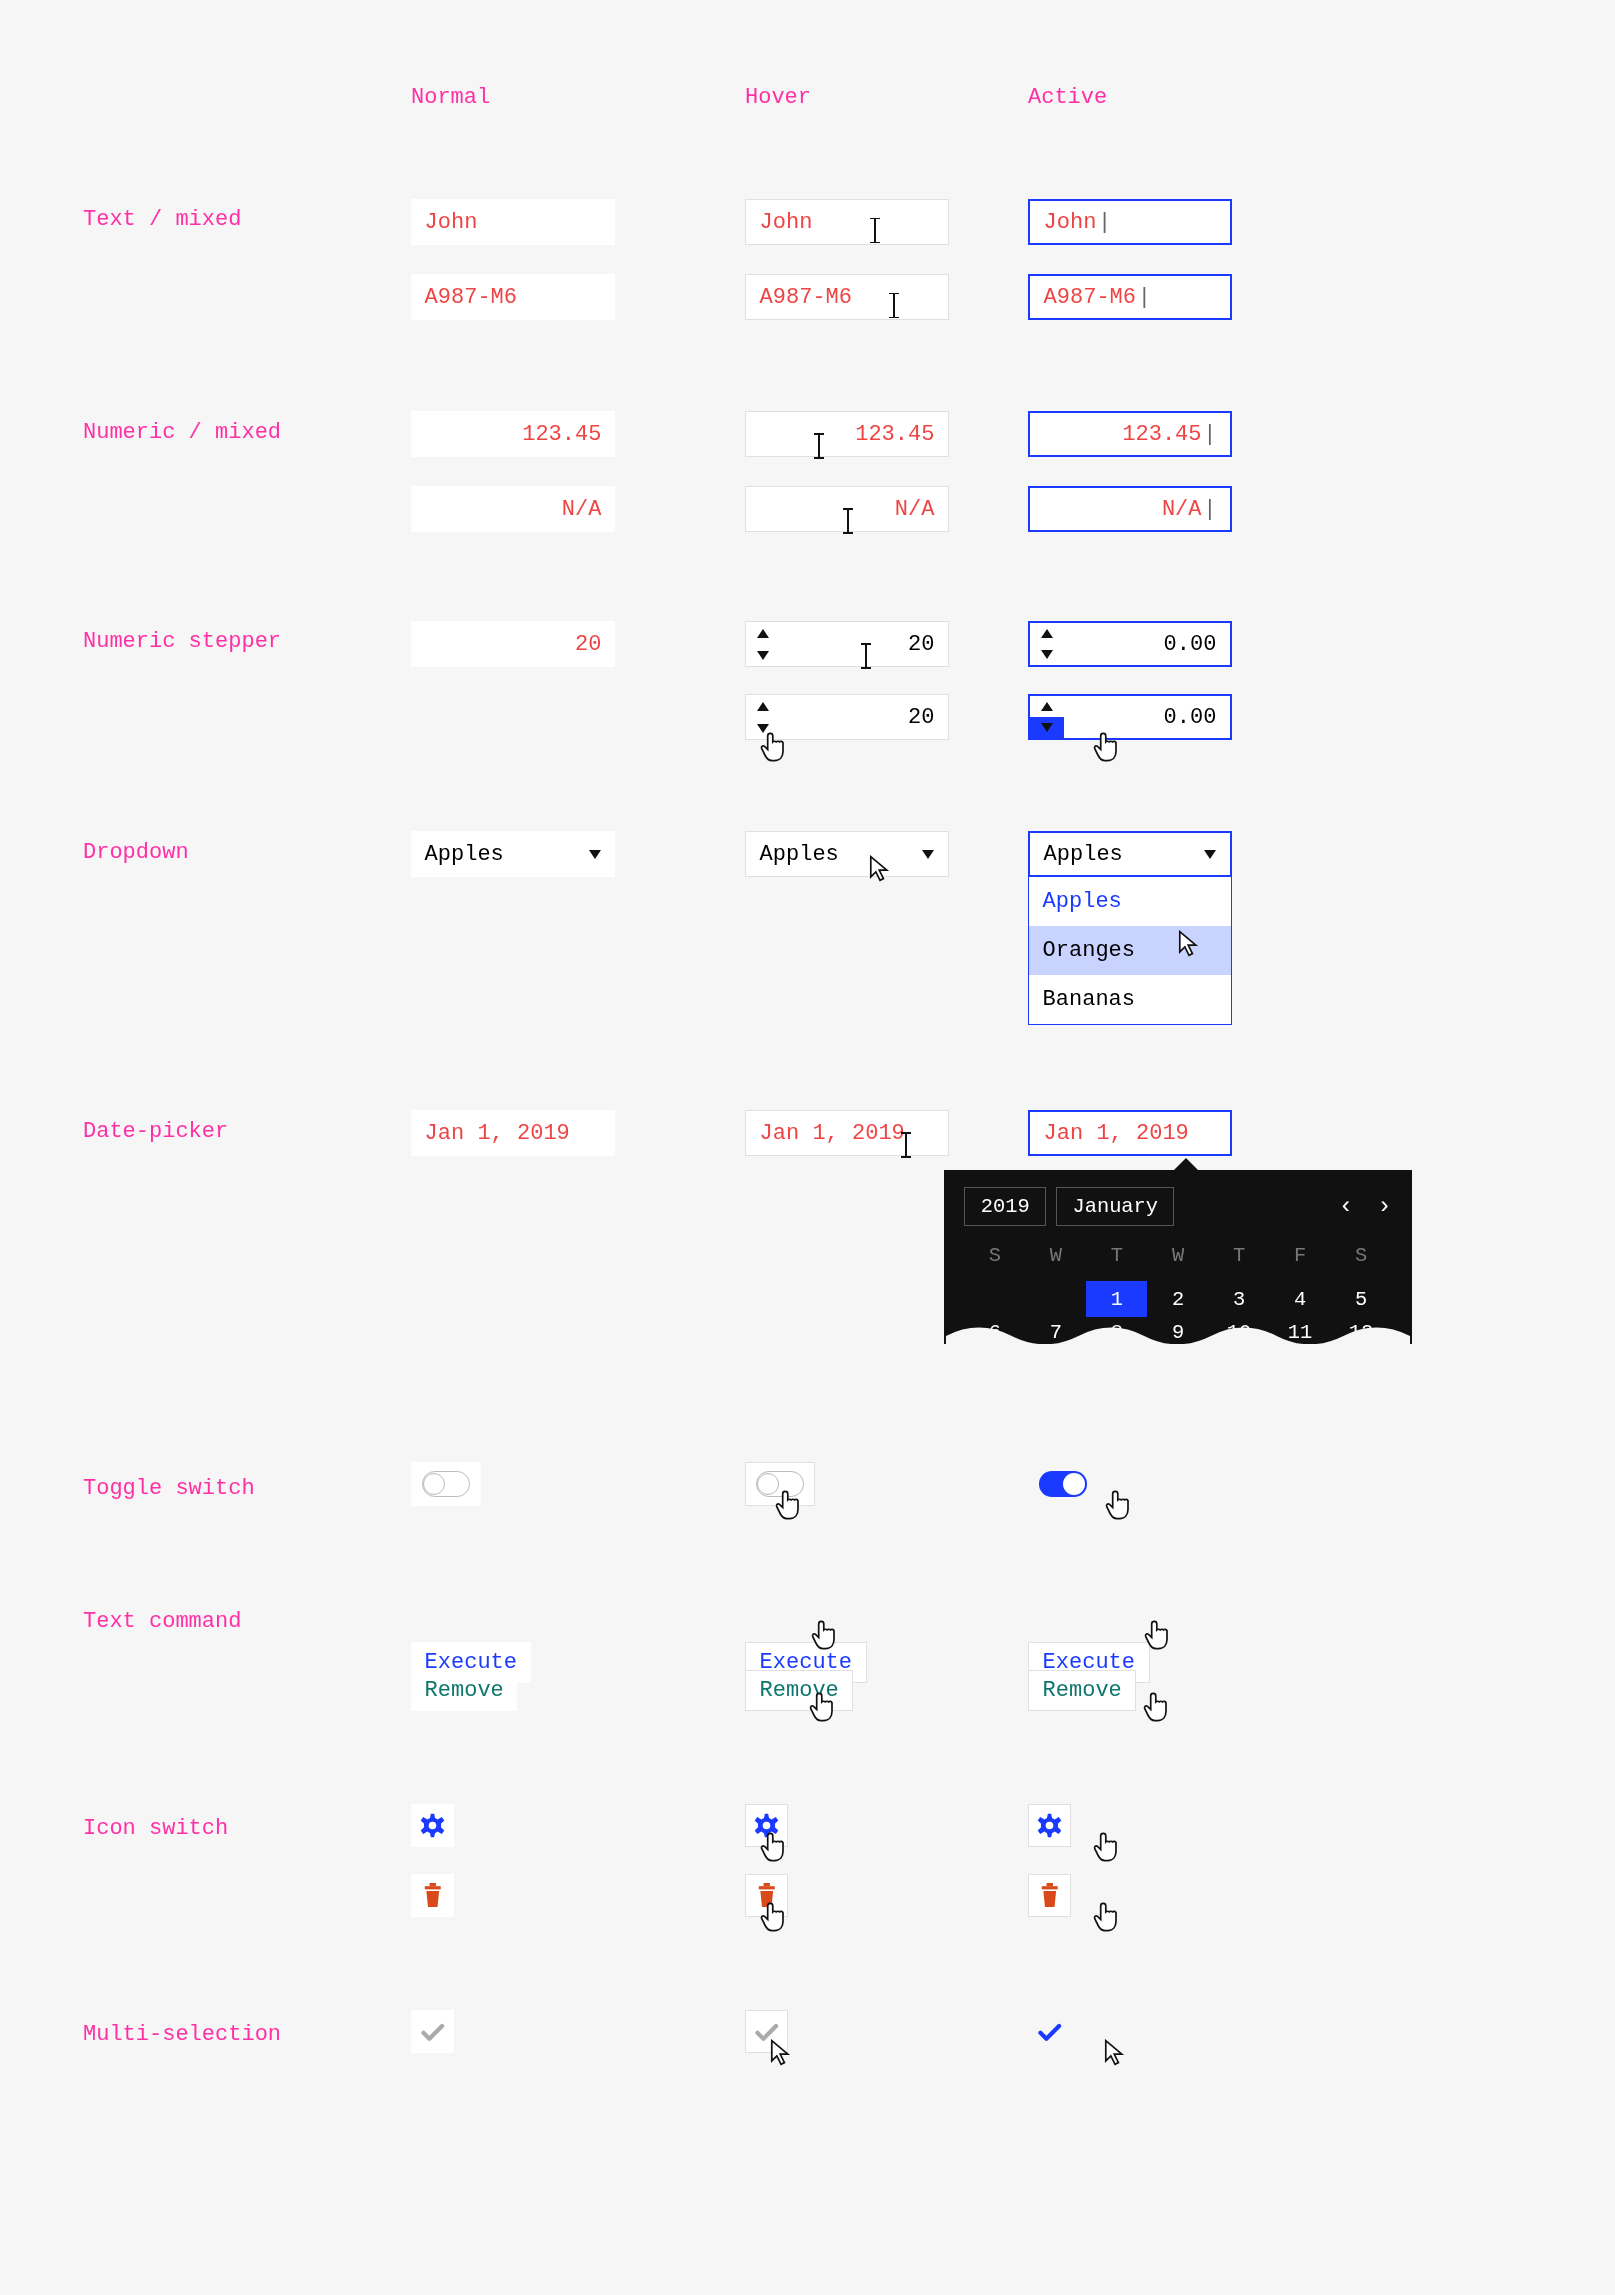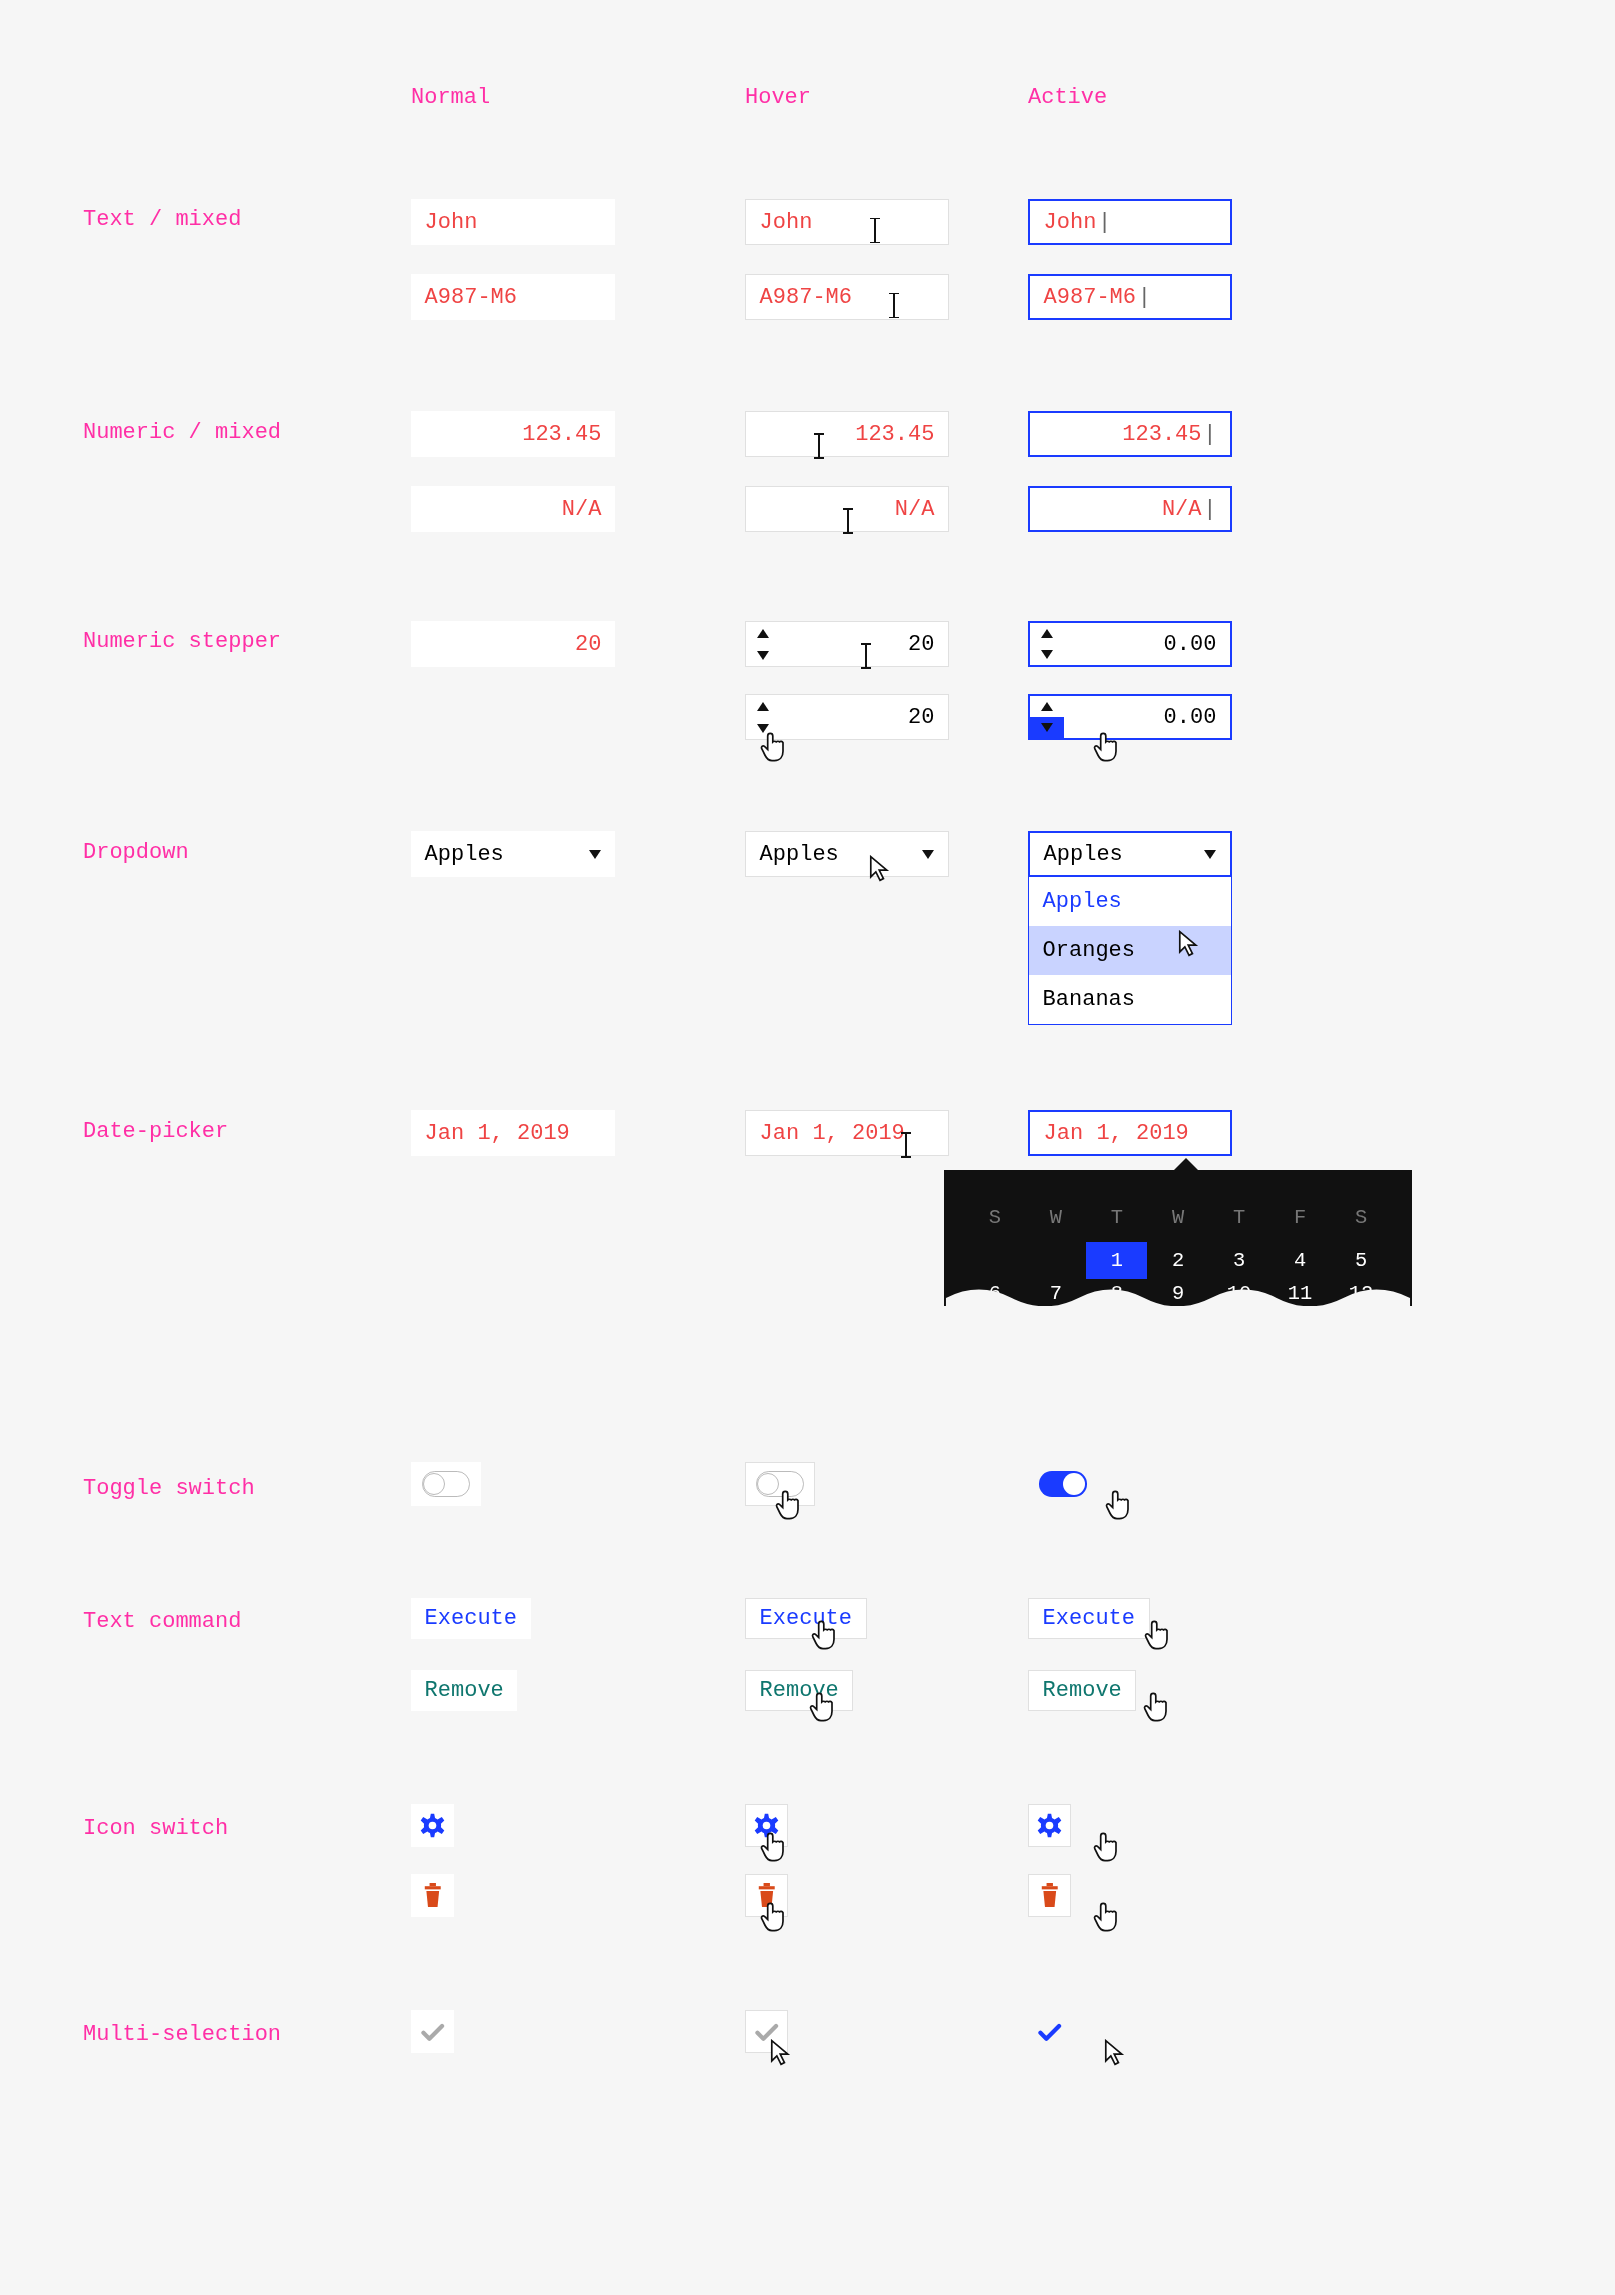--- a/index.html
+++ b/index.html
@@ -147,21 +147,21 @@
 .track.on .knob { background: #fff; right: 1.7px; }
 
 .cmd {
   background: #fff;
   display: inline-flex;
   align-items: center;
   height: 41px;
   padding: 0 13.6px;
 }
 .cmd.hover { border: 0.9px solid #e0e0e0; }
-.cmd.blue { color: #1a3bff; }
+.cmd.blue { color: #1a3bff; margin-top: 44px; }
 .cmd.red { color: #0f766e; }
 
 .iconbtn {
   background: #fff;
   width: 43px; height: 43px;
   display: flex;
   align-items: center;
   justify-content: center;
 }
 .iconbtn.hover { border: 0.9px solid #e0e0e0; }
@@ -433,20 +433,28 @@
   <div class="field left hover col2">
       <span>Jan 1, 2019</span>
     </div>
   <div class="ibeam" style="left:905px;top:22px"></div>
   <div class="field left active col3">
       <span>Jan 1, 2019</span>
     </div>
 
   <div class="cal" style="left:944px;top:60px">
     <div class="cal-tip"></div>
+    <div class="cal-top">
+      <div class="cal-sel">2019</div>
+      <div class="cal-sel">January</div>
+      <div class="cal-nav">
+        <div class="chev">‹</div>
+        <div class="chev">›</div>
+      </div>
+    </div>
     <div class="cal-grid">
       <div class="cal-dow">S</div>
       <div class="cal-dow">W</div>
       <div class="cal-dow">T</div>
       <div class="cal-dow">W</div>
       <div class="cal-dow">T</div>
       <div class="cal-dow">F</div>
       <div class="cal-dow">S</div>
 
       <div class="cal-day"></div>

